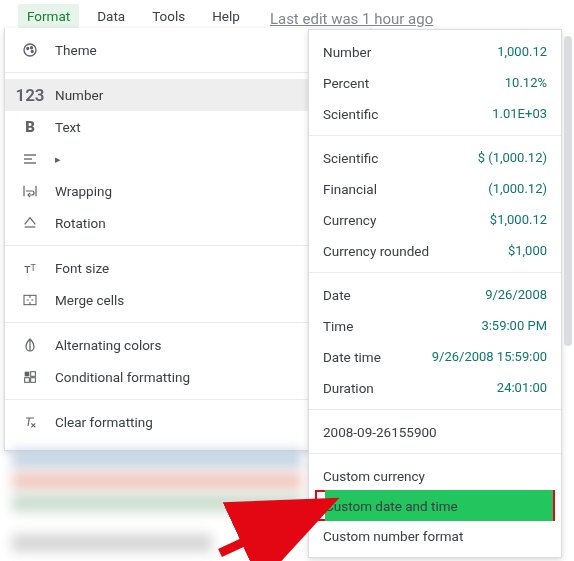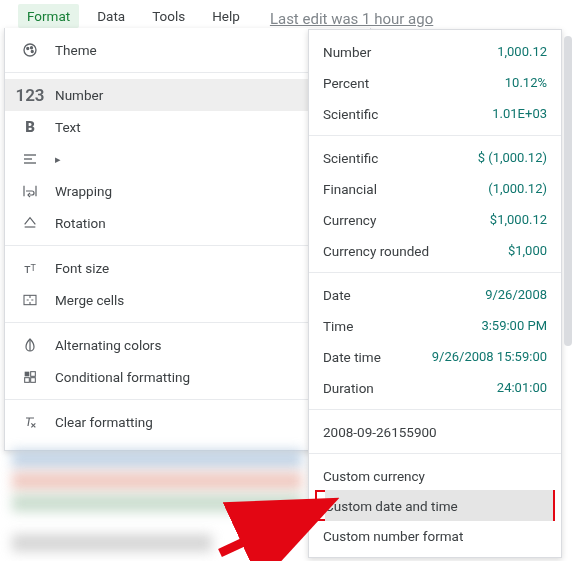--- a/index.html
+++ b/index.html
@@ -91,21 +91,21 @@
     display: flex;
     align-items: center;
     justify-content: space-between;
     height: 31px;
     padding: 0 14px;
     cursor: pointer;
     font-size: 13.5px;
   }
   .srow .l { color: #3c4043; }
   .srow .r { color: #0f766e; font-size: 13px; }
-  .srow.highlight { background: #e5e5e5; }
+  .srow.highlight { background: #22c55e; }
   .redbox {
     border: 2px solid #e30613;
     margin: -1px 6px;
     padding-left: 8px;
     height: 31px;
     display: flex;
     align-items: center;
   }
   svg { display: block; }
   .blur {

